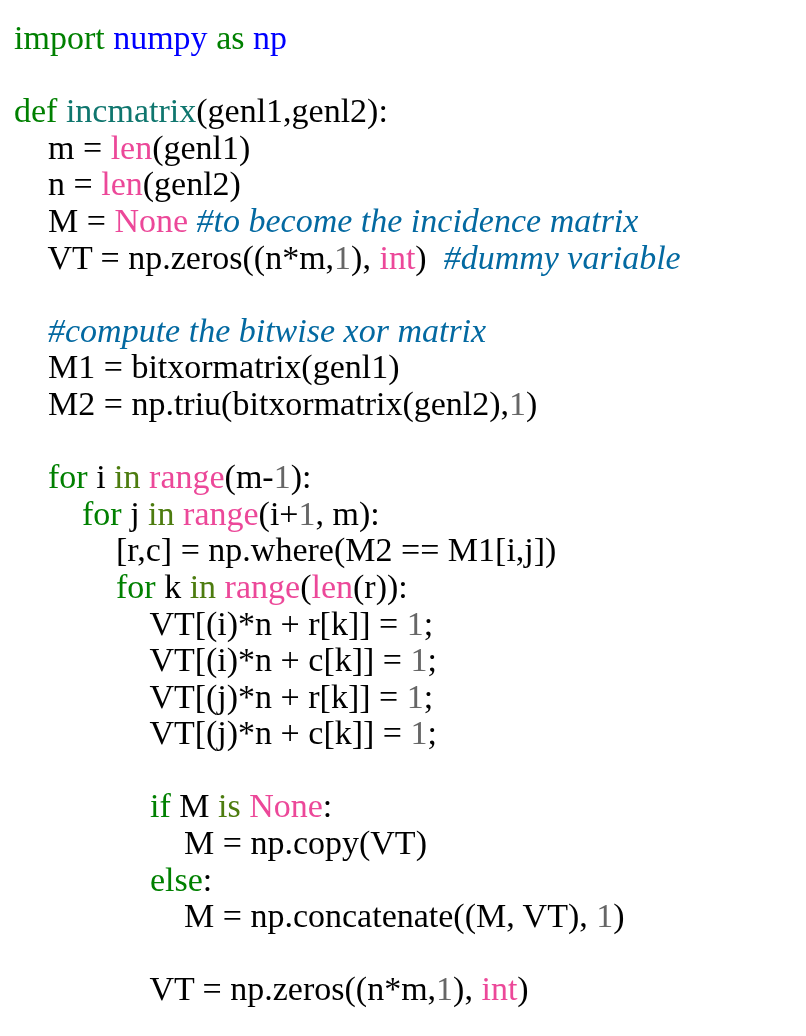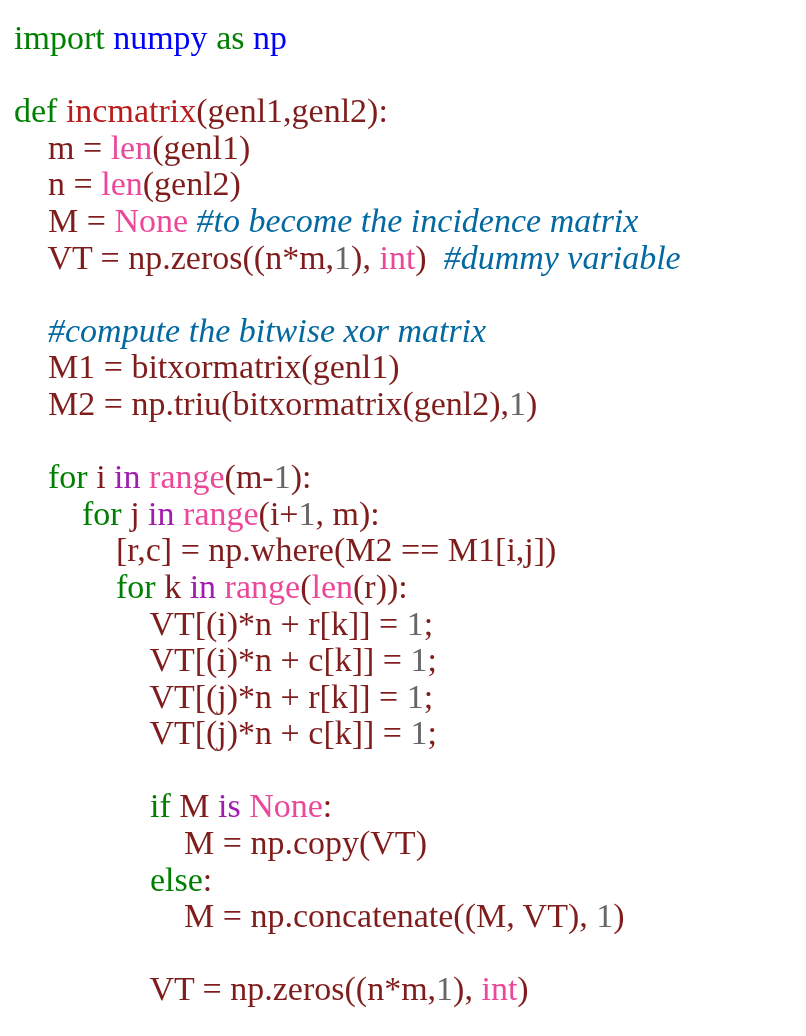--- a/index.html
+++ b/index.html
@@ -30,24 +30,24 @@
     letter-spacing: 0px;
     color: #000000;
     white-space: pre;
     -webkit-font-smoothing: antialiased;
   }
   .ln { display: block; min-height: 36.6px; }
   
   .tok-kw      { color: #008000; }  
   .tok-builtin { color: #ec4899; }  
   .tok-ns      { color: #0000ff; }  
-  .tok-fn      { color: #b91c1c; }
-  .tok-op      { color: #a21caf; }  
+  .tok-fn      { color: #0f766e; }
+  .tok-op      { color: #4d7c0f; }  
   .tok-num     { color: #666666; }
-  .tok-plain   { color: #7f1d1d; }
+  .tok-plain   { color: #000000; }
   .tok-comment { color: #0369a1; font-style: italic; }
 </style>
 </head>
 <body>
 
 <div id="code-listing">
   <pre id="code-block"><span class="ln"><span class="tok-kw">import</span><span class="tok-plain"> </span><span class="tok-ns">numpy</span><span class="tok-plain"> </span><span class="tok-kw">as</span><span class="tok-plain"> </span><span class="tok-ns">np</span></span><span class="ln">&nbsp;</span><span class="ln"><span class="tok-kw">def</span><span class="tok-plain"> </span><span class="tok-fn">incmatrix</span><span class="tok-plain">(genl1,genl2):</span></span><span class="ln"><span class="tok-plain">    m = </span><span class="tok-builtin">len</span><span class="tok-plain">(genl1)</span></span><span class="ln"><span class="tok-plain">    n = </span><span class="tok-builtin">len</span><span class="tok-plain">(genl2)</span></span><span class="ln"><span class="tok-plain">    M = </span><span class="tok-builtin">None</span><span class="tok-plain"> </span><span class="tok-comment">#to become the incidence matrix</span></span><span class="ln"><span class="tok-plain">    VT = np.zeros((n*m,</span><span class="tok-num">1</span><span class="tok-plain">), </span><span class="tok-builtin">int</span><span class="tok-plain">)  </span><span class="tok-comment">#dummy variable</span></span><span class="ln">&nbsp;</span><span class="ln"><span class="tok-plain">    </span><span class="tok-comment">#compute the bitwise xor matrix</span></span><span class="ln"><span class="tok-plain">    M1 = bitxormatrix(genl1)</span></span><span class="ln"><span class="tok-plain">    M2 = np.triu(bitxormatrix(genl2),</span><span class="tok-num">1</span><span class="tok-plain">)</span></span><span class="ln">&nbsp;</span><span class="ln"><span class="tok-plain">    </span><span class="tok-kw">for</span><span class="tok-plain"> i </span><span class="tok-op">in</span><span class="tok-plain"> </span><span class="tok-builtin">range</span><span class="tok-plain">(m-</span><span class="tok-num">1</span><span class="tok-plain">):</span></span><span class="ln"><span class="tok-plain">        </span><span class="tok-kw">for</span><span class="tok-plain"> j </span><span class="tok-op">in</span><span class="tok-plain"> </span><span class="tok-builtin">range</span><span class="tok-plain">(i+</span><span class="tok-num">1</span><span class="tok-plain">, m):</span></span><span class="ln"><span class="tok-plain">            [r,c] = np.where(M2 == M1[i,j])</span></span><span class="ln"><span class="tok-plain">            </span><span class="tok-kw">for</span><span class="tok-plain"> k </span><span class="tok-op">in</span><span class="tok-plain"> </span><span class="tok-builtin">range</span><span class="tok-plain">(</span><span class="tok-builtin">len</span><span class="tok-plain">(r)):</span></span><span class="ln"><span class="tok-plain">                VT[(i)*n + r[k]] = </span><span class="tok-num">1</span><span class="tok-plain">;</span></span><span class="ln"><span class="tok-plain">                VT[(i)*n + c[k]] = </span><span class="tok-num">1</span><span class="tok-plain">;</span></span><span class="ln"><span class="tok-plain">                VT[(j)*n + r[k]] = </span><span class="tok-num">1</span><span class="tok-plain">;</span></span><span class="ln"><span class="tok-plain">                VT[(j)*n + c[k]] = </span><span class="tok-num">1</span><span class="tok-plain">;</span></span><span class="ln">&nbsp;</span><span class="ln"><span class="tok-plain">                </span><span class="tok-kw">if</span><span class="tok-plain"> M </span><span class="tok-op">is</span><span class="tok-plain"> </span><span class="tok-builtin">None</span><span class="tok-plain">:</span></span><span class="ln"><span class="tok-plain">                    M = np.copy(VT)</span></span><span class="ln"><span class="tok-plain">                </span><span class="tok-kw">else</span><span class="tok-plain">:</span></span><span class="ln"><span class="tok-plain">                    M = np.concatenate((M, VT), </span><span class="tok-num">1</span><span class="tok-plain">)</span></span><span class="ln">&nbsp;</span><span class="ln"><span class="tok-plain">                VT = np.zeros((n*m,</span><span class="tok-num">1</span><span class="tok-plain">), </span><span class="tok-builtin">int</span><span class="tok-plain">)</span></span><span class="ln">&nbsp;</span></pre>
 </div>
 
 </body></html>

